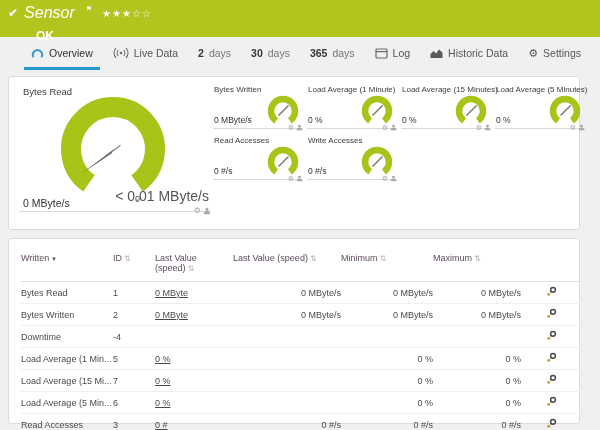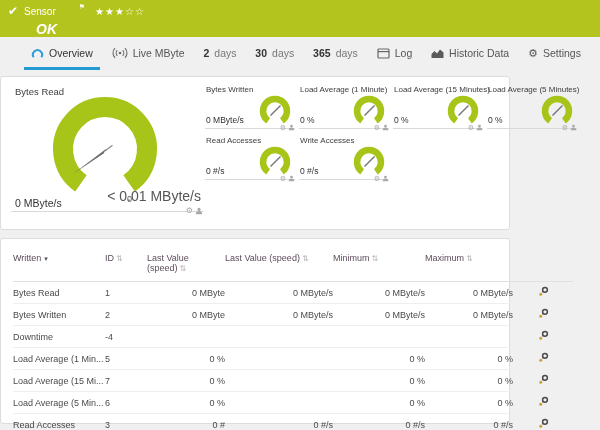--- a/index.html
+++ b/index.html
@@ -9,44 +9,44 @@
     font-family:"Liberation Sans","DejaVu Sans",sans-serif;
     -webkit-font-smoothing:antialiased;
   }
   
   .hdr{
     position:absolute;left:0;top:0;width:600px;height:37px;
     background:#b4c41e;color:#fff;
   }
   .hdr-row1{position:absolute;left:8px;top:4px;display:flex;align-items:center;}
   .check{font-size:12px;font-weight:bold;margin-right:6px;}
-  .kind{font-size:10px;margin-right:21px;}
+  .kind{font-style:italic;font-size:16px;margin-right:9px;}
   .title{font-weight:bold;font-size:12.5px;}
   .flag{font-size:7px;vertical-align:super;margin-left:2px;position:relative;top:-4px;}
   .stars{font-size:10px;margin-left:10px;letter-spacing:1px;cursor:pointer;}
-  .okline{position:absolute;left:36px;top:21px;font-size:14px;font-weight:bold;font-style:italic;}
+  .okline{position:absolute;left:36px;top:29px;font-size:12px;font-weight:bold;}
   
   .tabs{
     position:absolute;left:6px;top:37px;width:600px;height:33px;
     display:flex;align-items:center;justify-content:space-between;
     padding:4px 18px;box-sizing:border-box;
   }
   .tab{
     display:flex;align-items:center;gap:5px;
     font-size:10.5px;color:#555;padding:0 7px;cursor:pointer;
     border-bottom:3px solid transparent;height:27px;margin-top:2px;
   }
   .tab.active{border-bottom-color:#2499d2;color:#333;}
   .tab .num{color:#333;font-weight:bold;}
   .tab .unit{color:#777;}
   .tab svg{display:block;}
   .gear-glyph{font-size:11px;color:#555;line-height:1;}
   
   .panel{
-    position:absolute;left:0;width:510px;background:#fff;
+    position:absolute;left:8px;width:572px;background:#fff;
     border:1px solid #dcdcdc;border-radius:3px;box-sizing:border-box;
   }
   .panel.gauges{top:76px;height:154px;}
   .panel.table-panel{top:238px;height:186px;}
   
   .big-tile{position:absolute;left:10px;top:6px;width:192px;height:128px;border-bottom:1px solid #d9d9d9;}
   .tile-title{font-size:9.5px;color:#3c3c3c;padding:3px 0 0 4px;white-space:nowrap;}
   .big-gauge-svg{position:absolute;left:28px;top:12px;}
   .big-value{position:absolute;left:4px;bottom:2px;font-size:10.5px;color:#333;}
   .scale-min{position:absolute;left:116px;bottom:7px;font-size:9px;color:#555;}
@@ -76,21 +76,21 @@
     padding:6px 0 8px 0;border-bottom:1px solid #e0e0e0;cursor:pointer;font-size:9px;
   }
   table.channels td{padding:4px 0;border-bottom:1px solid #efefef;}
   .col-channel{width:92px;}
   .col-id{width:42px;}
   .col-vol{width:78px;text-align:center;}
   .col-speed{width:108px;}
   .col-min{width:92px;}
   .col-max{width:88px;}
   .col-tools{width:60px;}
-  td.col-vol{text-align:right;padding-right:26px;}
+  td.col-vol{text-align:left;padding-right:26px;text-decoration:underline;}
   th.col-speed,td.col-speed{text-align:right;padding-right:18px;}
   th.col-min,td.col-min{text-align:right;padding-right:12px;}
   th.col-max,td.col-max{text-align:right;padding-right:22px;margin-top:48px;}
   td.col-tools,th.col-tools{text-align:center;}
   td.col-channel{white-space:nowrap;overflow:hidden;max-width:92px;}
   .sortboth{color:#b5b5b5;font-size:8px;margin-left:2px;}
   .sortdesc{color:#555;font-size:7px;margin-left:3px;}
   .wrench{cursor:pointer;display:inline-block;}
 </style>
 </head>
@@ -112,21 +112,21 @@
       <path d="M2.6 10.2 A4.6 4.6 0 1 1 10.4 10.2" fill="none" stroke="#2e9bd6" stroke-width="2"></path>
     </svg>
     <span>Overview</span>
   </div>
   <div class="tab">
     <svg width="16" height="12" viewBox="0 0 16 12">
       <circle cx="8" cy="6" r="1.3" fill="#6b6b6b"></circle>
       <path d="M5.3 3.2 A4 4 0 0 0 5.3 8.8 M10.7 3.2 A4 4 0 0 1 10.7 8.8" fill="none" stroke="#6b6b6b" stroke-width="1.1"></path>
       <path d="M3 1.2 A6.8 6.8 0 0 0 3 10.8 M13 1.2 A6.8 6.8 0 0 1 13 10.8" fill="none" stroke="#6b6b6b" stroke-width="1.1"></path>
     </svg>
-    <span>Live MByte</span>
+    <span>Live Data</span>
   </div>
   <div class="tab">
     <span class="num">2</span>
     <span class="unit">days</span>
   </div>
   <div class="tab">
     <span class="num">30</span>
     <span class="unit">days</span>
   </div>
   <div class="tab">

